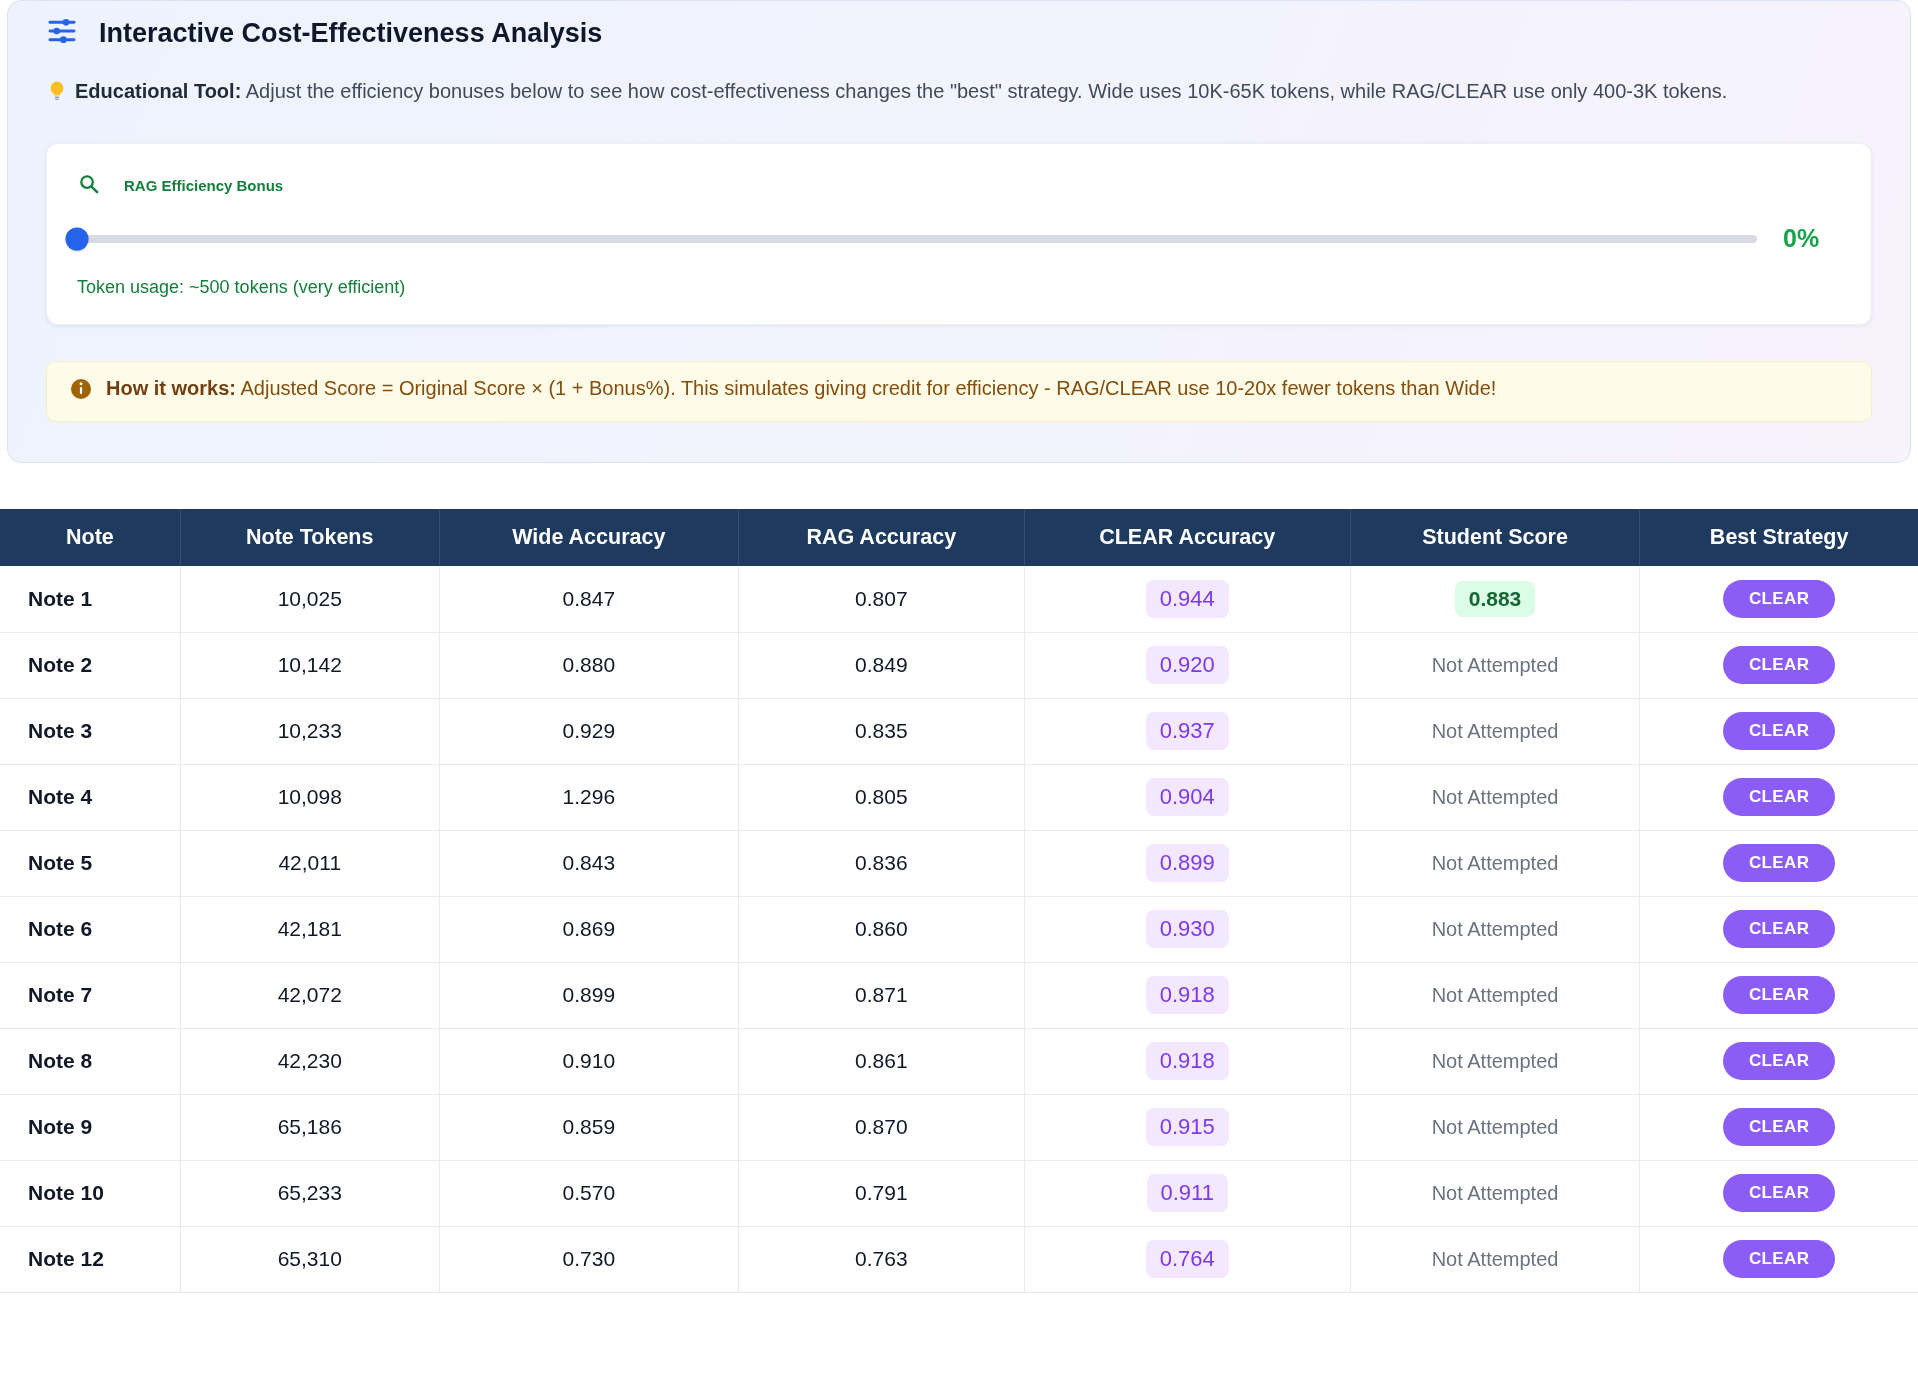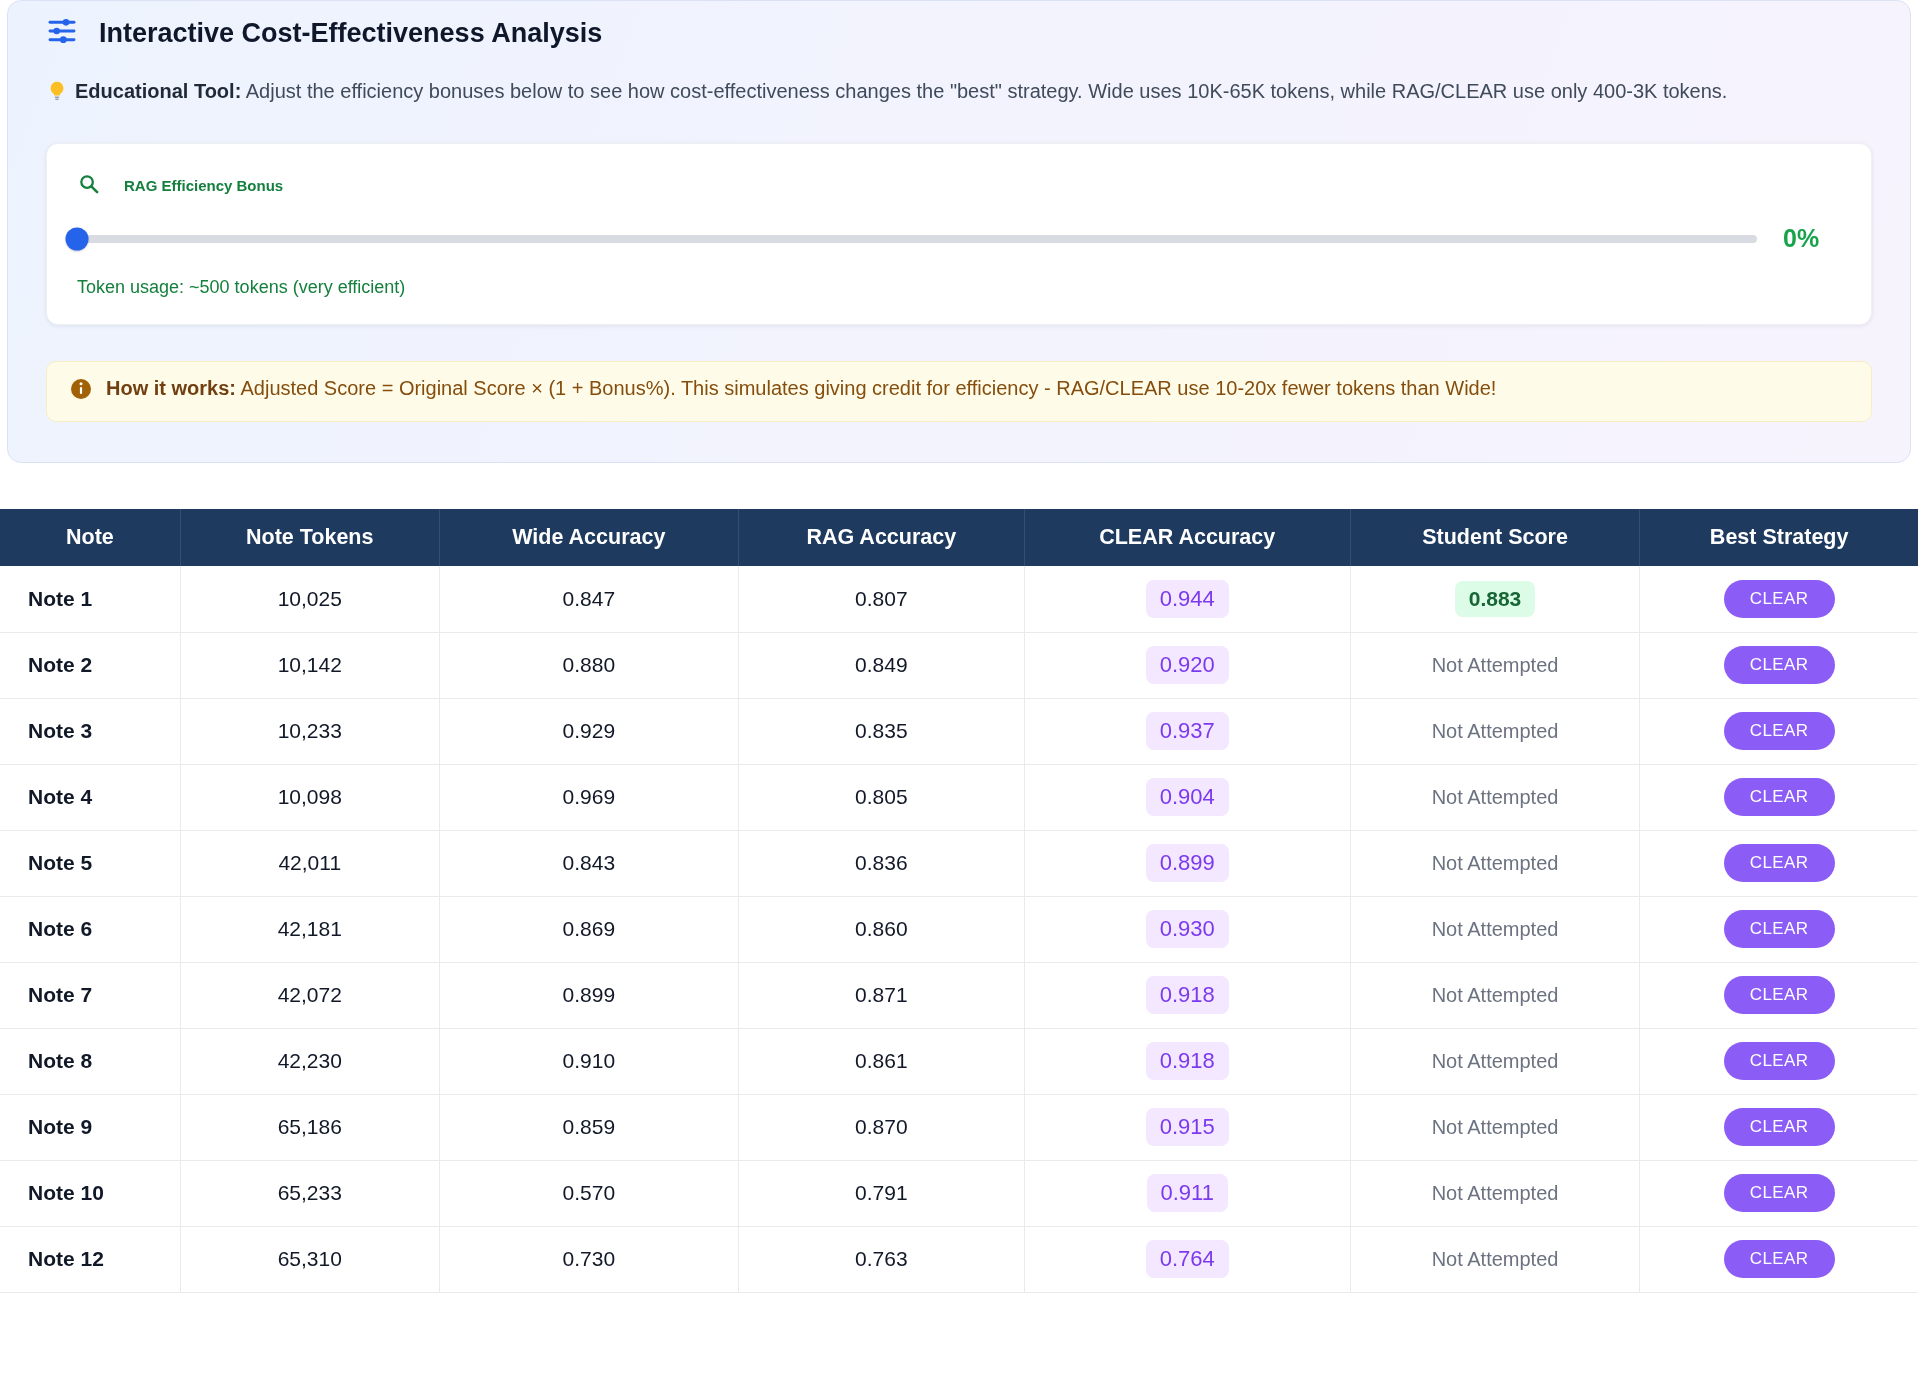--- a/index.html
+++ b/index.html
@@ -47,21 +47,21 @@
   table { width:100%; border-collapse:collapse; margin-top:46px; }
   thead th { background:#1e3a5f; color:#ffffff; font-size:21.5px; font-weight:700; padding:16px 8px; text-align:center; }
   thead th + th { border-left:1px solid rgba(255,255,255,.10); }
   tbody td { height:66px; text-align:center; font-size:21px; color:#111827; border:1px solid #e8eaee; padding:0 8px; }
   tbody td:first-child { border-left:none; text-align:left; padding-left:28px; font-weight:700; }
   tbody td:last-child { border-right:none; }
   tbody tr:first-child td { border-top:none; }
   .clear-badge { display:inline-block; background:#f3e8ff; color:#7c3aed; border-radius:8px; padding:6px 14px; font-size:22px; }
   .score-badge { display:inline-block; background:#dcfce7; color:#166534; border-radius:8px; padding:6px 14px; font-size:21px; font-weight:700; }
   .not-attempted { color:#6b7280; font-size:20px; }
-  .pill { display:inline-block; background:#8b5cf6; color:#ffffff; border-radius:999px; padding:9px 26px; font-size:17px; font-weight:400; letter-spacing:.4px; }
+  .pill { display:inline-block; background:#8b5cf6; color:#ffffff; border-radius:999px; padding:9px 26px; font-size:17px; font-weight:700; letter-spacing:.4px; }
 </style>
 </head>
 <body>
 
 <div class="panel">
   <div class="title-row">
     <span class="inline-icon">
       <svg viewBox="0 0 24 24" width="32" height="32">
         <g stroke="#2563eb" stroke-width="2.2" stroke-linecap="round">
           <line x1="3" y1="5.5" x2="21" y2="5.5"></line>
@@ -175,21 +175,21 @@
     <td>0.929</td>
     <td>0.835</td>
     <td><span class="clear-badge">0.937</span></td>
     <td><span class="not-attempted">Not Attempted</span></td>
     <td><span class="pill">CLEAR</span></td>
   </tr>
 
   <tr>
     <td>Note 4</td>
     <td>10,098</td>
-    <td>0.969</td>
+    <td>1.296</td>
     <td>0.805</td>
     <td><span class="clear-badge">0.904</span></td>
     <td><span class="not-attempted">Not Attempted</span></td>
     <td><span class="pill">CLEAR</span></td>
   </tr>
 
   <tr>
     <td>Note 5</td>
     <td>42,011</td>
     <td>0.843</td>

